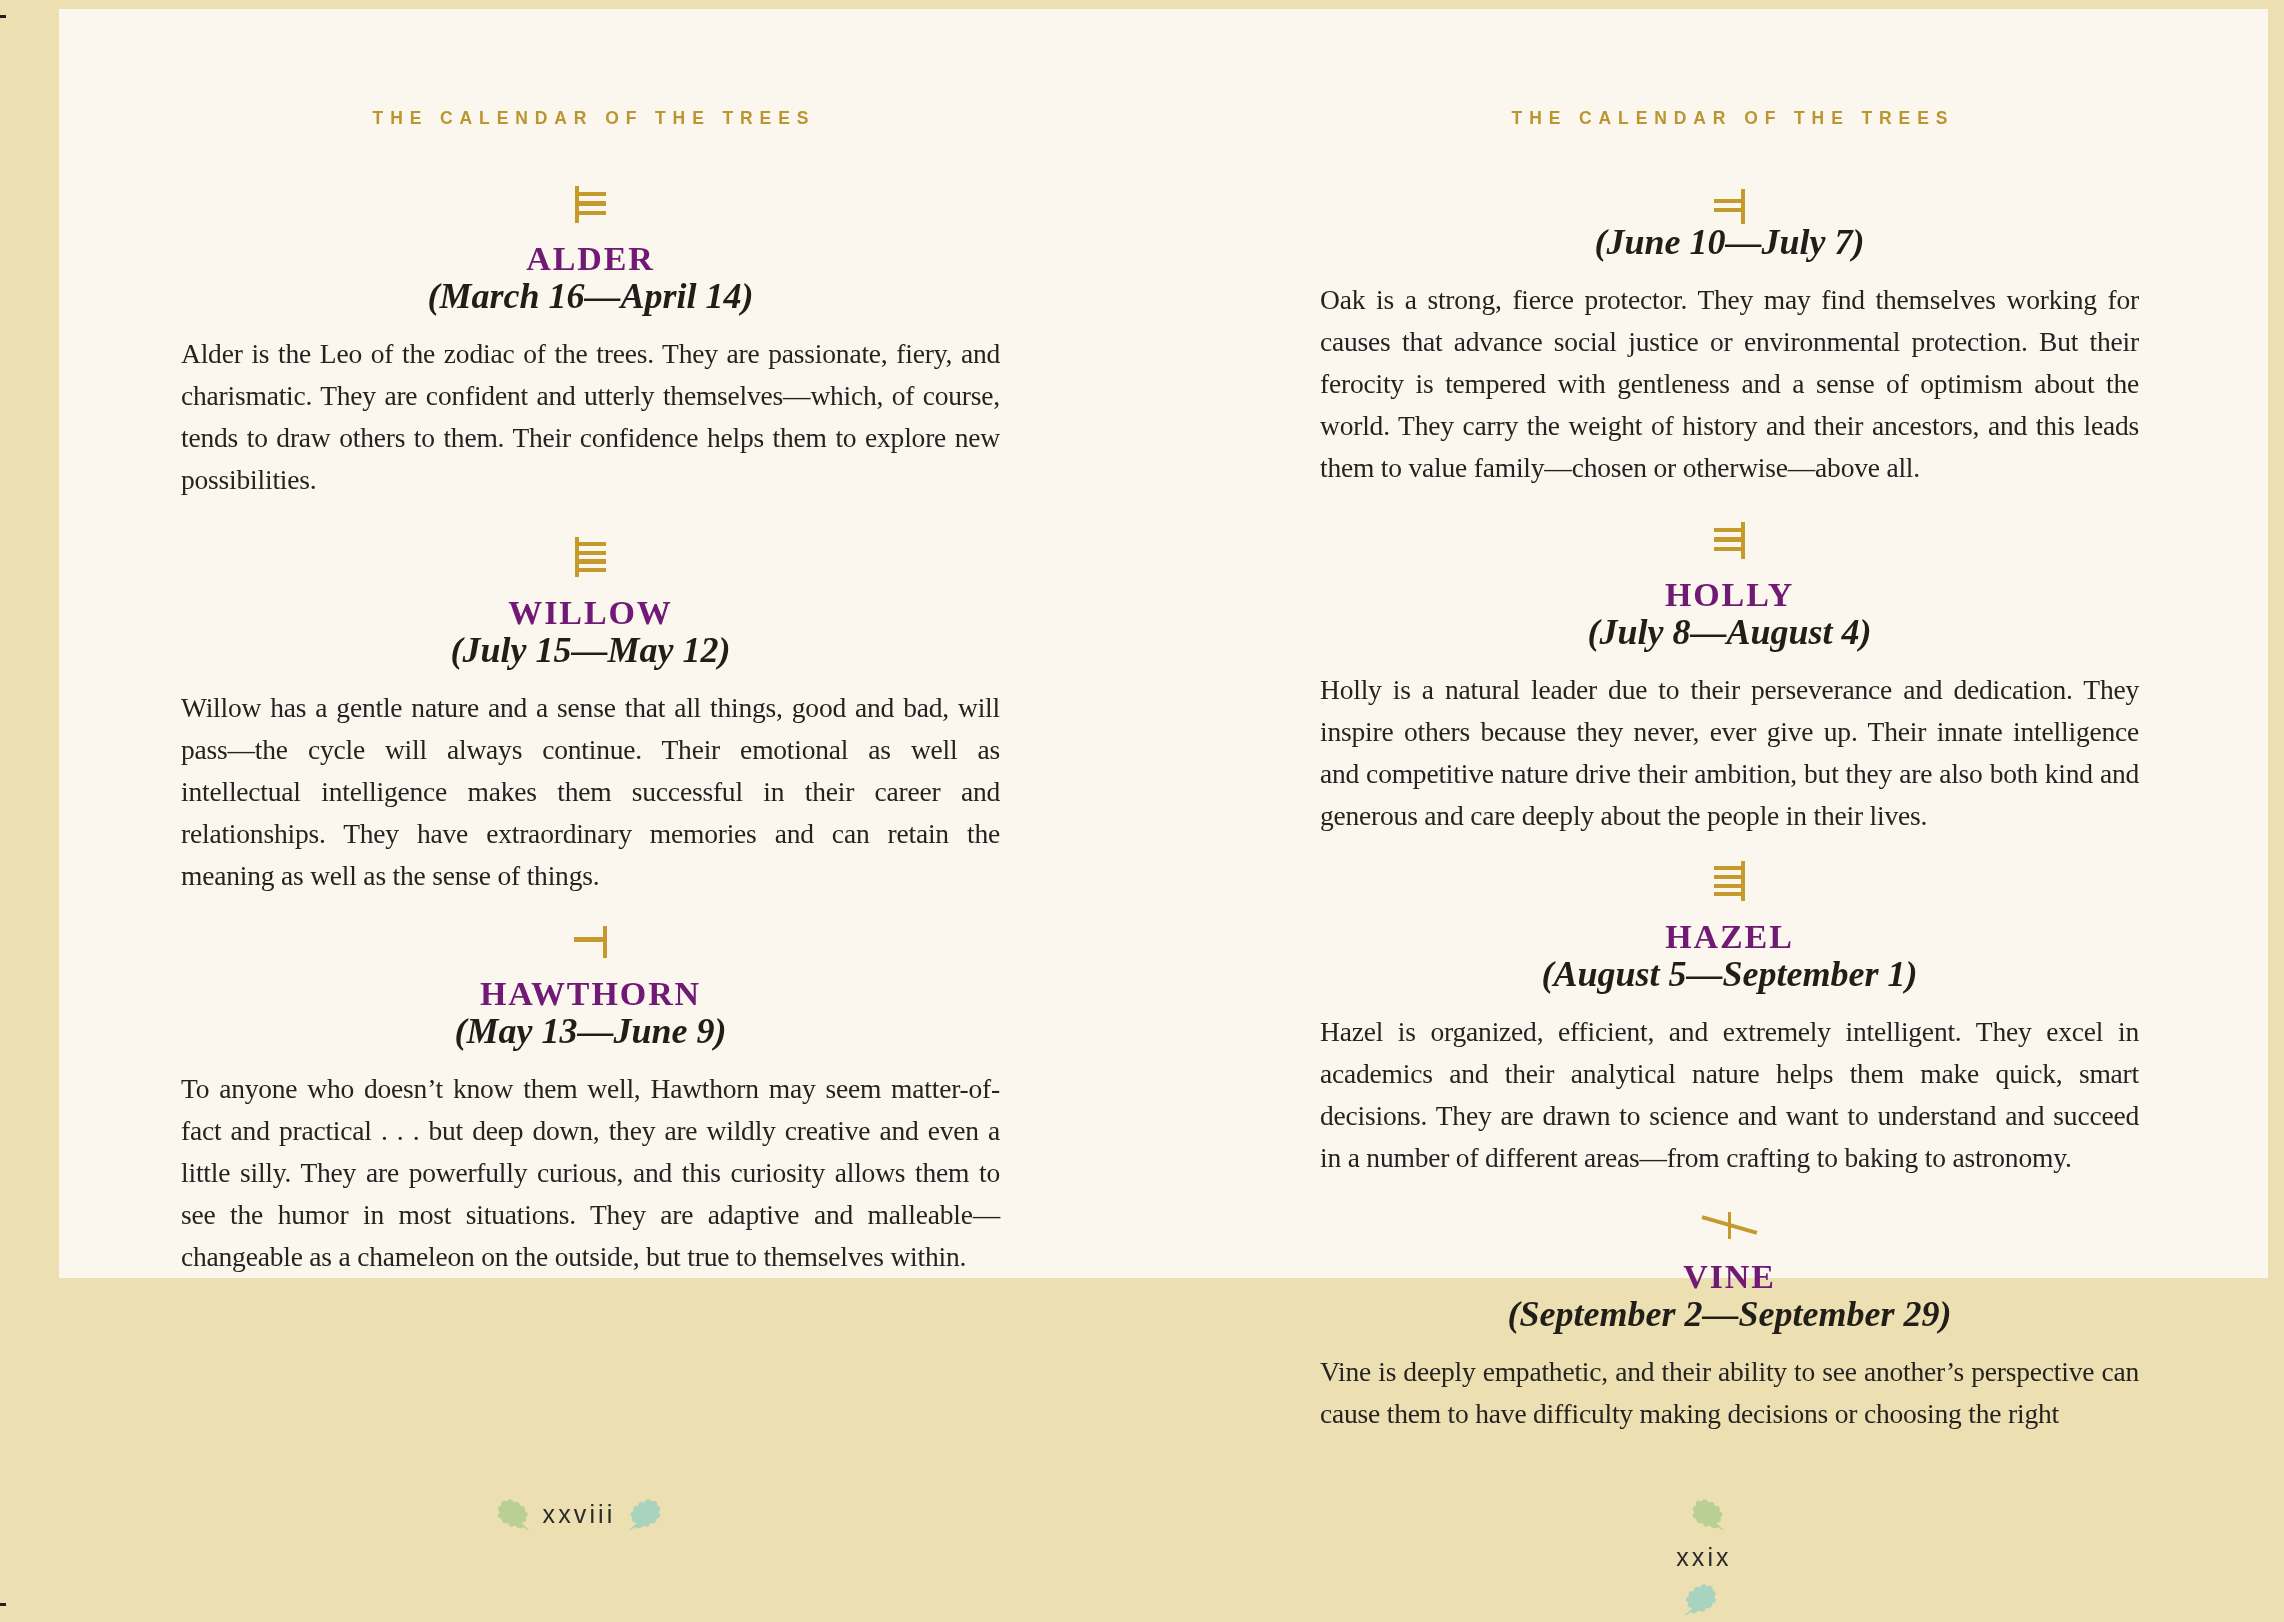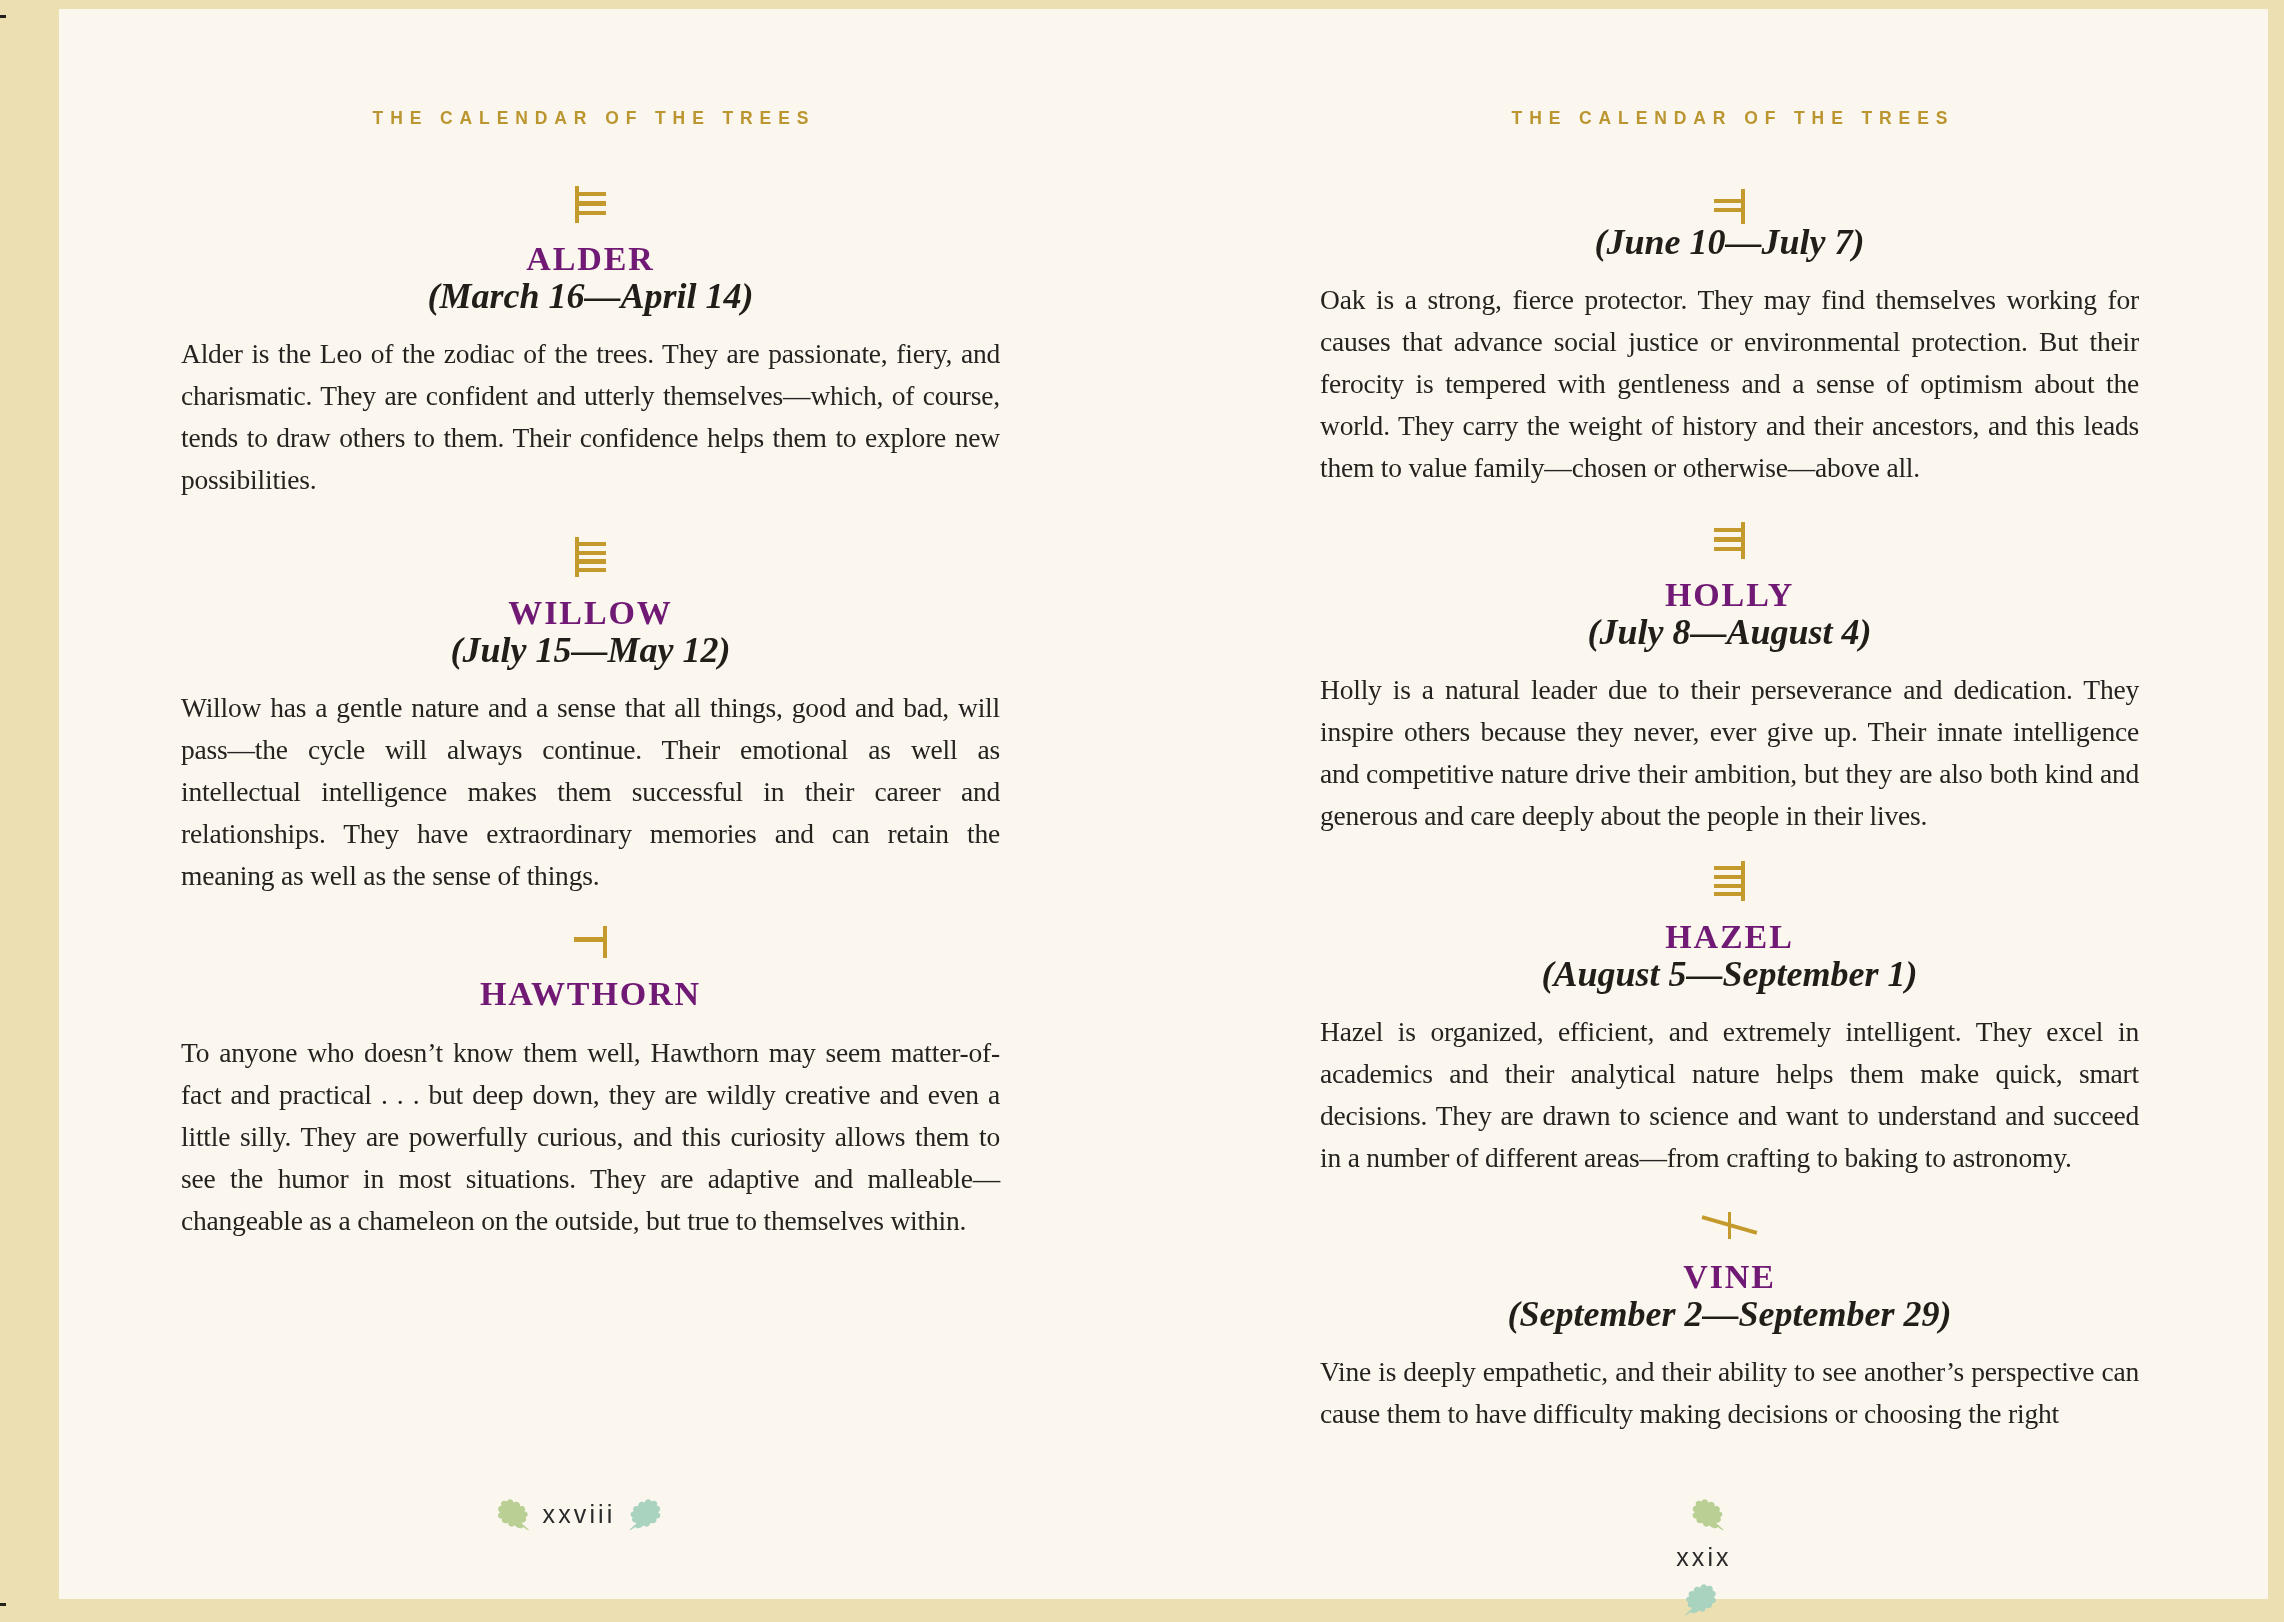--- a/index.html
+++ b/index.html
@@ -3,21 +3,21 @@
 <meta charset="utf-8">
 <style>
   html,body{margin:0;padding:0;}
   body{
     width:2284px;height:1623px;position:relative;
     background:#ecdfb2;
     font-family:"Liberation Serif", serif;
     overflow:hidden;
   }
   .spread{
-    position:absolute;left:59px;top:8.7px;width:2209px;height:1590px;
+    position:absolute;left:59px;top:8.7px;width:2209px;height:1269px;
     background:#fbf7ee;
   }
   .edge-mark{position:absolute;background:#23201c;}
   .col{position:absolute;top:0;width:819px;}
   .col.left{left:122px;}
   .col.right{left:1261px;}
   .running-head{
     margin-top:99px;text-align:center;
     font-family:"Liberation Sans", sans-serif;
     font-size:17.5px;letter-spacing:6.9px;font-weight:bold;
@@ -91,20 +91,21 @@
       <p class="body-text">Willow has a gentle nature and a sense that all things, good and bad, will pass—the cycle will always continue. Their emotional as well as intellectual intelligence makes them successful in their career and relationships. They have extraordinary memories and can retain the meaning as well as the sense of things.</p>
     </div>
 
     <div class="section">
       <div class="sym-wrap mt46">
         <span class="ogham stem-right" style="width:32px;height:32px;">
           <i class="stem"></i><i class="bar" style="top:11.2px;width:29px;"></i>
         </span>
       </div>
       <h2 class="tree-name">HAWTHORN</h2>
+      <div class="date-line">(May 13—June 9)</div>
       <p class="body-text">To anyone who doesn’t know them well, Hawthorn may seem matter-of-fact and practical . . . but deep down, they are wildly creative and even a little silly. They are powerfully curious, and this curiosity allows them to see the humor in most situations. They are adaptive and malleable—changeable as a chameleon on the outside, but true to themselves within.</p>
     </div>
   </section>
 
   <section class="col right">
     <div class="running-head">THE CALENDAR OF THE TREES</div>
 
     <div class="section">
       <div class="sym-wrap mt96">
         <span class="ogham stem-right" style="width:31px;height:35px;">

